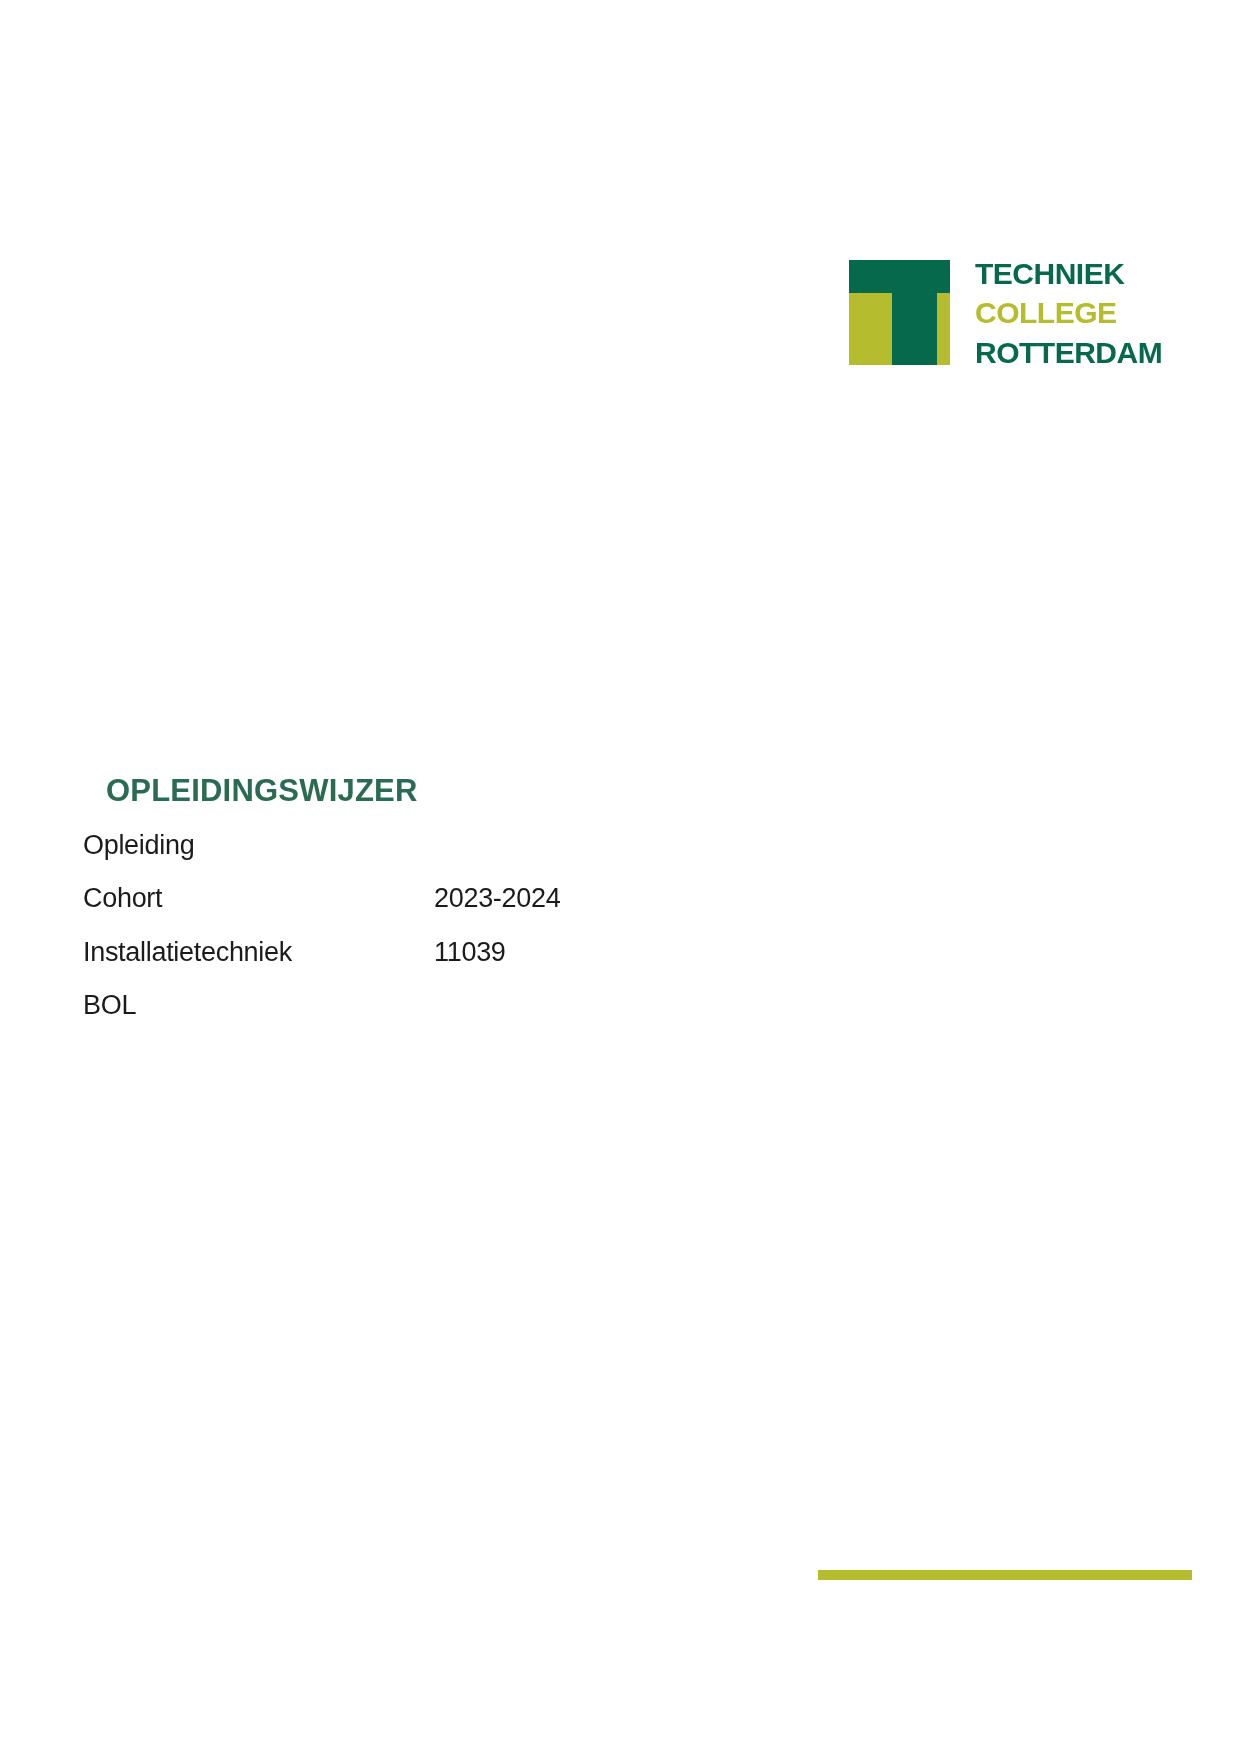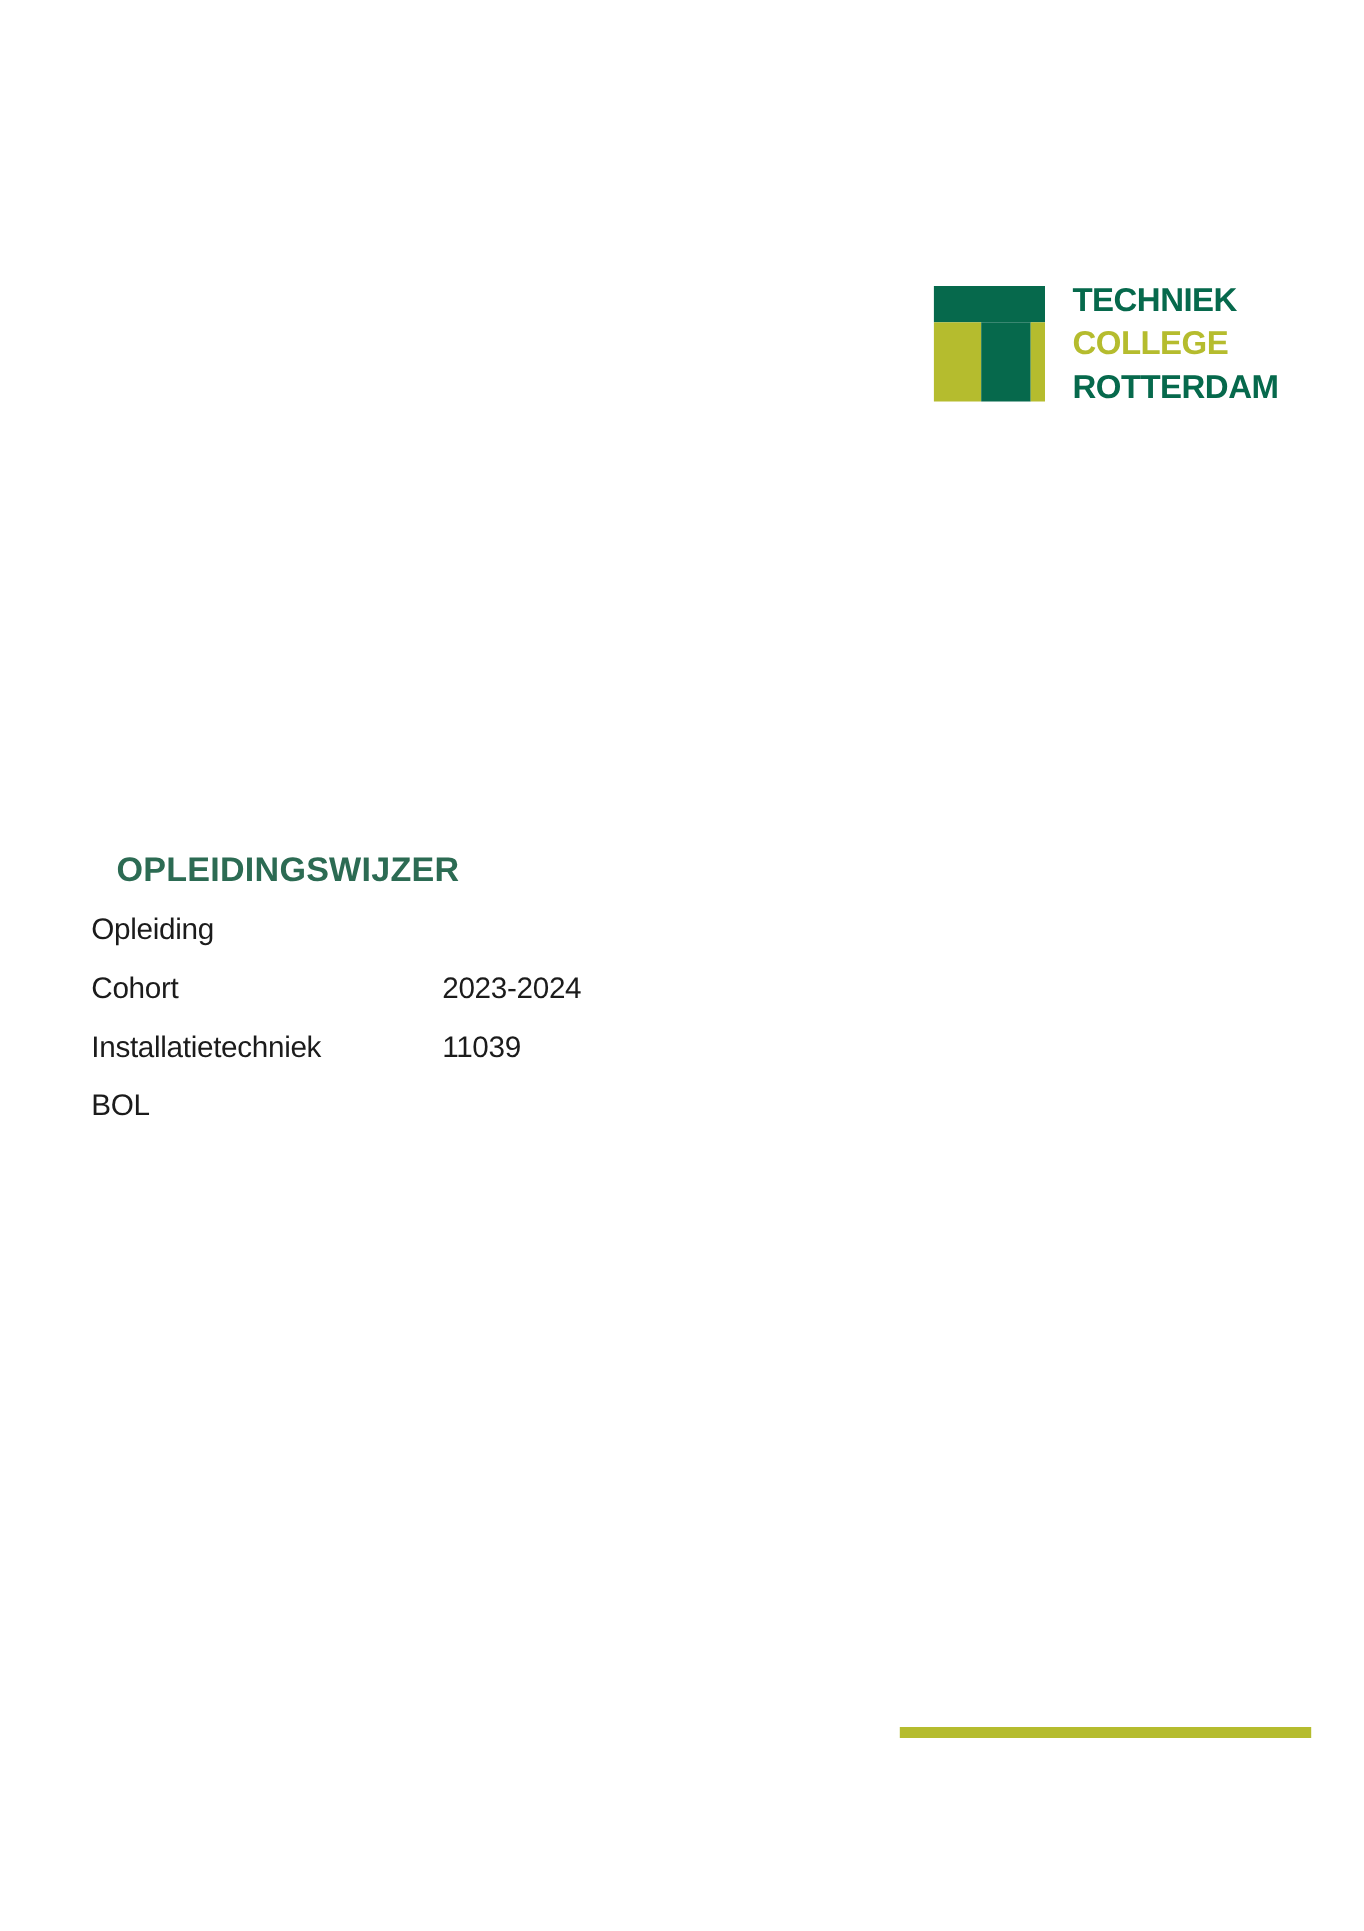--- a/index.html
+++ b/index.html
@@ -30,21 +30,21 @@
   
   .doc-heading{
     position:absolute;left:80px;top:773px;
     font-size:31px;font-weight:bold;letter-spacing:0.2px;
     color:var(--heading-green);
     margin-left:26px;
   }
 
   
   .info-table{position:absolute;left:83px;top:831px;width:1000px;}
-  .info-row{display:flex;height:29px;margin-bottom:24.4px;}
+  .info-row{display:flex;height:29px;margin-bottom:24.4px;gap:32px;}
   .info-label{
     flex:0 0 319px;
     font-size:27px;line-height:29px;font-weight:normal;
     color:#1b1b1b;letter-spacing:-0.3px;
   }
   .info-value{
     font-size:27px;line-height:29px;
     color:#1b1b1b;letter-spacing:-0.3px;white-space:nowrap;
   }
 

